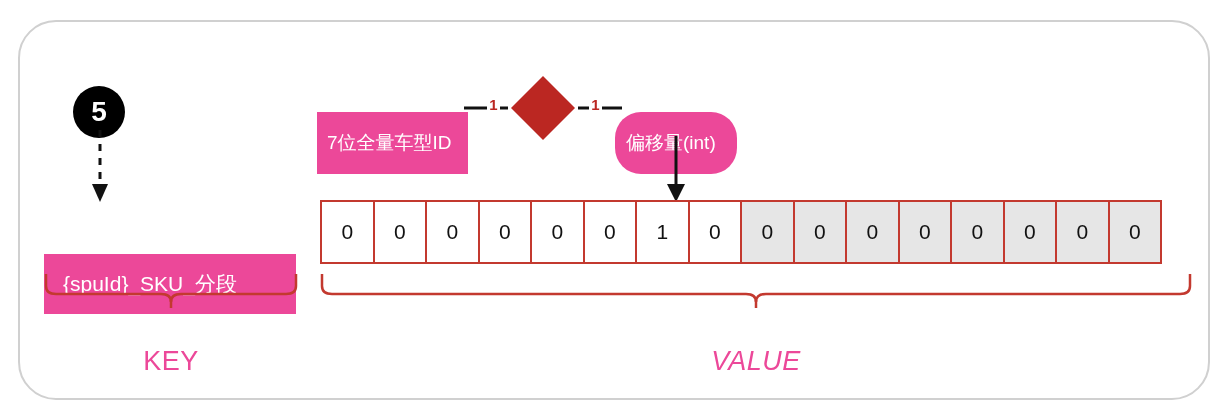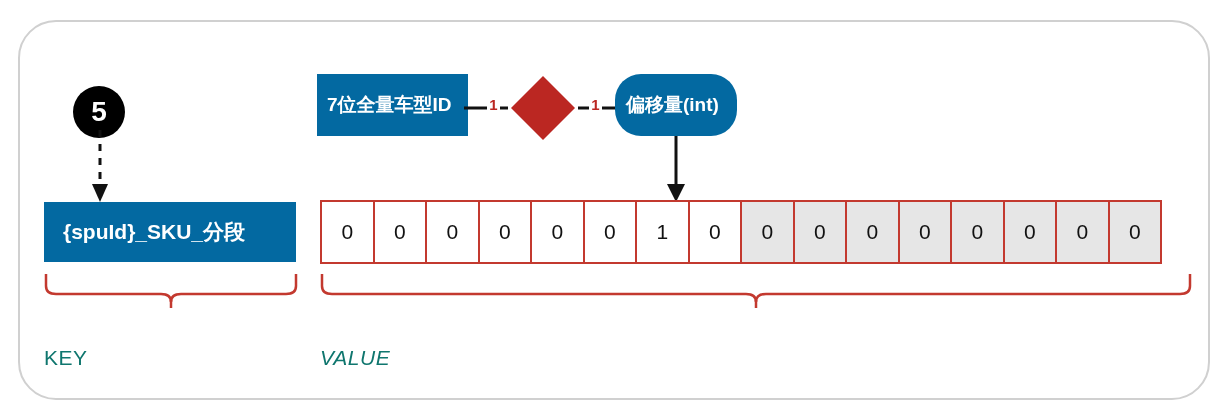--- a/index.html
+++ b/index.html
@@ -55,31 +55,32 @@
     position: absolute;
     left: 80px;
     top: 130px;
     width: 40px;
     height: 78px;
   }
 
   
   .ebox {
     position: absolute;
-    background: #0369a1;
+    background: #ec4899;
     color: #ffffff;
-    font-weight: bold;
+    font-weight: normal;
     display: flex;
     align-items: center;
     box-sizing: border-box;
     white-space: nowrap;
+    margin-top: 38px;
   }
   .ebox-key {
     left: 44px;
-    top: 202px;
+    top: 216px;
     width: 252px;
     height: 60px;
     font-size: 21px;
     padding-left: 19px;
   }
   .ebox-spu {
     left: 317px;
     top: 74px;
     width: 151px;
     height: 62px;
@@ -162,23 +163,23 @@
     position: absolute;
     left: 320px;
     top: 272px;
     width: 872px;
     height: 36px;
   }
 
   
   .caption {
     position: absolute;
-    font-size: 21px;
-    color: #0f766e;
-    text-align: left;
+    font-size: 27px;
+    color: #ec4899;
+    text-align: center;
     letter-spacing: 0.5px;
   }
   .caption-key   { left: 44px;  top: 346px; width: 254px; }
   .caption-value { left: 320px; top: 346px; width: 872px; font-style: italic; }
 </style>
 </head>
 <body>
 
 <div id="canvas">
 

